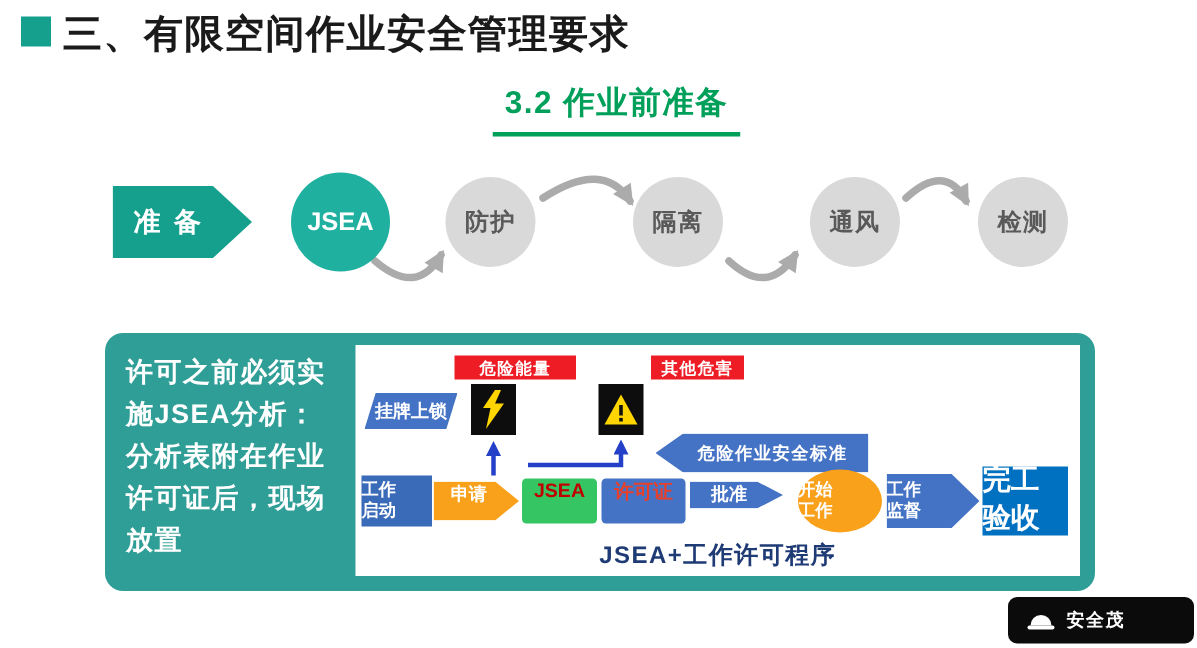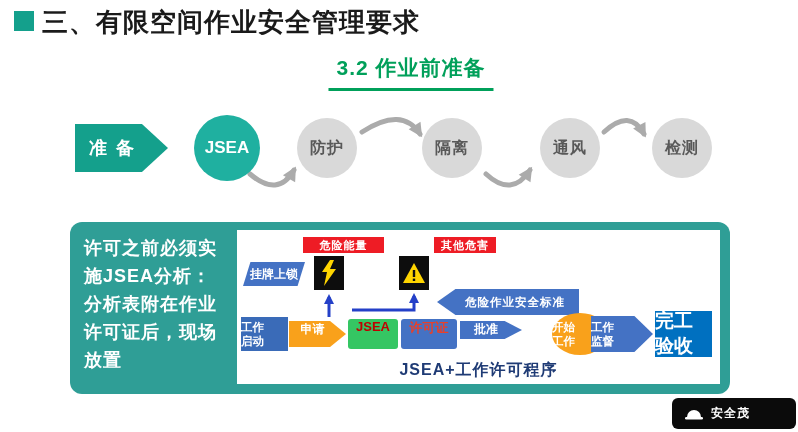--- a/index.html
+++ b/index.html
@@ -52,21 +52,21 @@
   
   .pbox{position:absolute;display:flex;align-items:flex-start;justify-content:center;font-weight:bold;color:#fff;}
   .two{flex-direction:column;line-height:1.25;}
   .p-start{left:241px;top:317px;width:47px;height:34px;background:#3A6BB8;font-size:11.5px;}
   .p-apply{left:289px;top:321px;width:57px;height:26px;background:#F9A11B;font-size:12px;
            clip-path:polygon(0 0,72% 0,100% 50%,72% 100%,0 100%);padding-right:10px;box-sizing:border-box;}
   .p-jsea{left:348px;top:319px;width:50px;height:30px;background:#35C663;color:#C00000;font-size:13px;border-radius:3px;}
   .p-permit{left:401px;top:319px;width:56px;height:30px;background:#4472C4;color:#E8402A;font-size:13px;border-radius:3px;}
   .p-approve{left:460px;top:321px;width:62px;height:18px;background:#4472C4;font-size:12px;
              clip-path:polygon(0 0,72% 0,100% 50%,72% 100%,0 100%);padding-right:10px;box-sizing:border-box;}
-  .p-startwork{left:552px;top:313px;width:56px;height:42px;background:#F9A11B;font-size:11.5px;border-radius:50%;}
+  .p-startwork{left:532px;top:313px;width:56px;height:42px;background:#F9A11B;font-size:11.5px;border-radius:50%;}
   .p-supervise{left:591px;top:316px;width:62px;height:36px;background:#4472C4;font-size:11.5px;
                clip-path:polygon(0 0,70% 0,100% 50%,70% 100%,0 100%);padding-right:12px;box-sizing:border-box;}
   .p-accept{left:655px;top:311px;width:57px;height:46px;background:#0070C0;font-size:19px;line-height:1.3;}
   .caption{position:absolute;left:237px;top:360px;width:483px;text-align:center;font-size:16px;font-weight:bold;
            color:#1F3B75;letter-spacing:1px;}
 
   
   .brand{position:absolute;left:672px;top:398px;width:124px;height:31px;background:#0b0b0b;border-radius:6px;
          display:flex;align-items:center;gap:7px;padding-left:12px;box-sizing:border-box;
          color:#fff;font-size:12px;font-weight:bold;letter-spacing:1px;}

